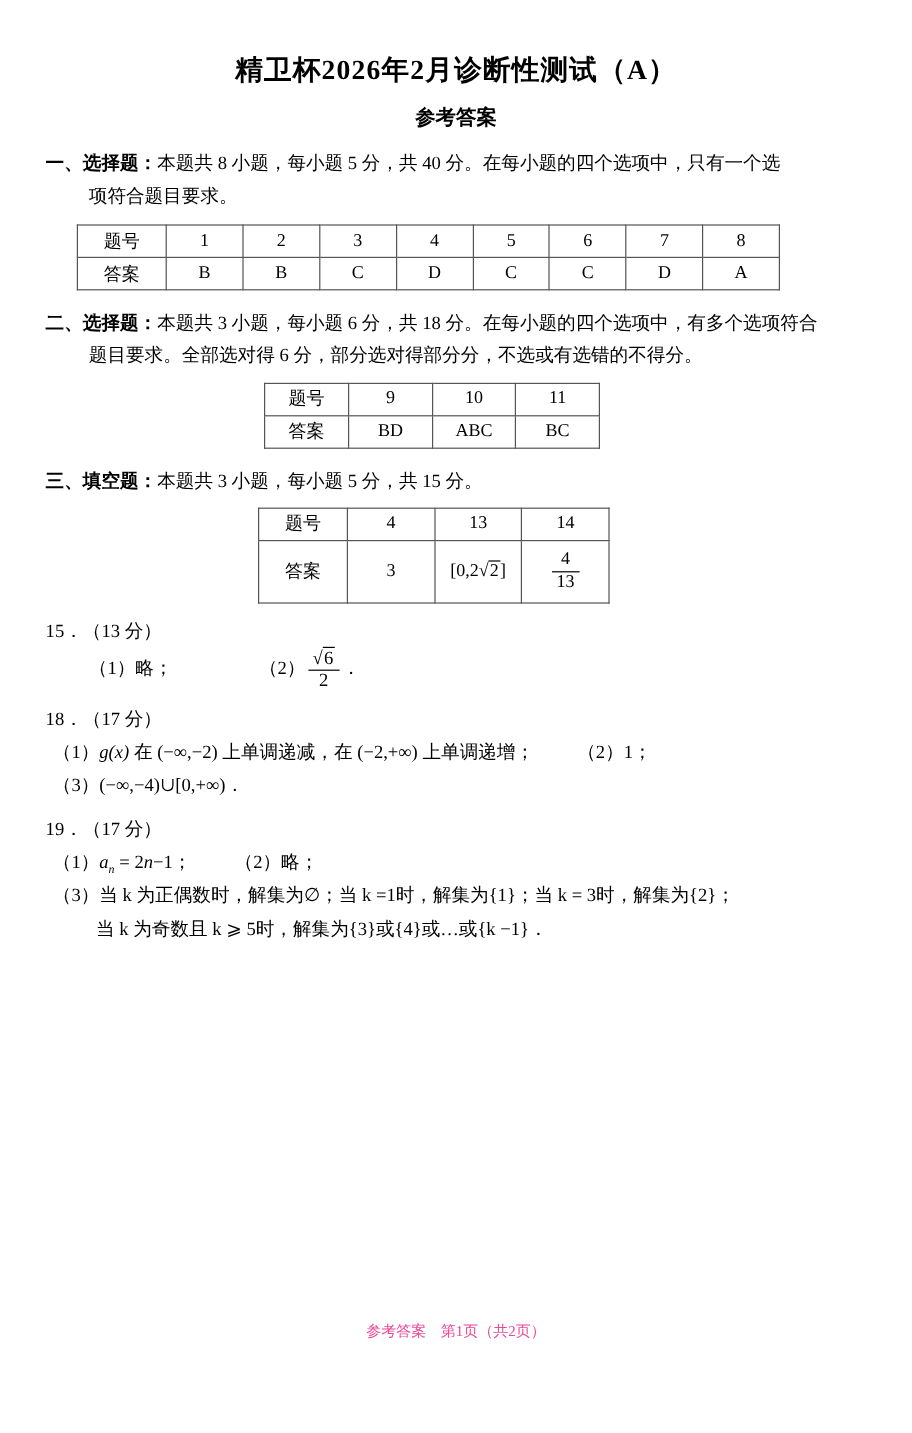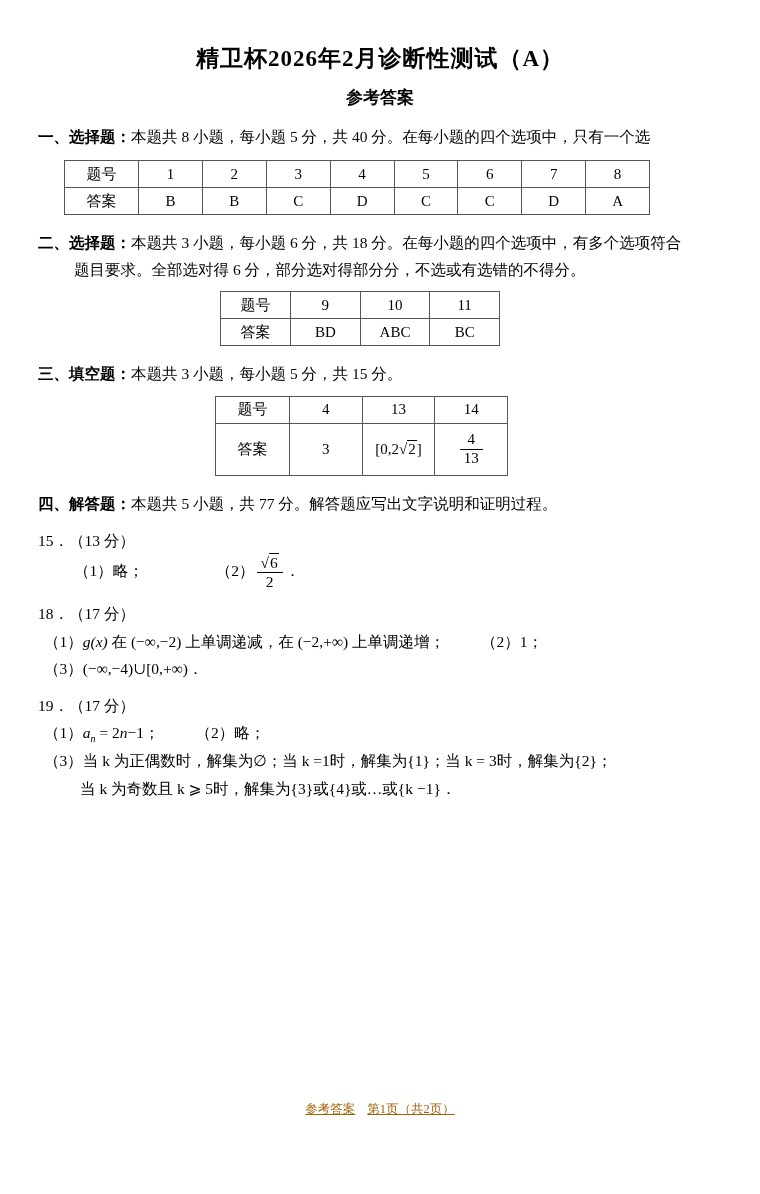--- a/index.html
+++ b/index.html
@@ -32,33 +32,34 @@
   .frac .num { display:block; border-bottom:1px solid #000; padding:0 4px; }
   .frac .den { display:block; padding:0 4px; }
 
   .rad { font-style:normal; }
   .radicand { border-top:1px solid #000; padding:0 1px; }
 
   .gap-lg { display:inline-block; width:72px; }
   .gap-md { display:inline-block; width:36px; }
 
   .qblock { margin-top:10px; }
-  .footer { position:absolute; left:0; right:0; bottom:76px; text-align:center; font-size:12.5px; color:#a16207;text-decoration:underline; }
+  .footer { position:absolute; left:0; right:0; bottom:76px; text-align:center; font-size:12.5px; color:#ec4899; }
   .footer span { margin:0 6px; }
 </style>
 </head>
 <body>
 
 <div class="page">
 
   <div class="title">精卫杯2026年2月诊断性测试（A）</div>
   <div class="subtitle">参考答案</div>
 
   <div class="para sec">
     <div><span class="lead">一、选择题：</span><span>本题共 8 小题，每小题 5 分，共 40 分。在每小题的四个选项中，只有一个选</span></div>
+    <div class="indent1">项符合题目要求。</div>
   </div>
 
   <table class="ans t1">
     <colgroup>
         <col style="width:74px">
         <col>
         <col>
         <col>
         <col>
         <col>
@@ -140,23 +141,20 @@
     </tr>
     <tr class="tall">
       <td>答案</td>
       <td>3</td>
       <td><span>[0,2</span><span class="rad">√</span><span class="radicand">2</span><span>]</span></td>
       <td><span class="frac"><span class="num">4</span><span class="den">13</span></span></td>
     </tr>
   </tbody>
     </table>
 
-  <div class="para sec">
-    <span class="lead">四、解答题：</span><span>本题共 5 小题，共 77 分。解答题应写出文字说明和证明过程。</span>
-  </div>
 
   <div class="para qblock">
     <div>15．（13 分）</div>
     <div class="indent1">
       <span>（1）略；</span><span class="gap-lg"></span><span>（2）</span><span class="frac"><span class="num"><span class="rad">√</span><span class="radicand">6</span></span><span class="den">2</span></span><span>．</span>
     </div>
   </div>
 
 
 

